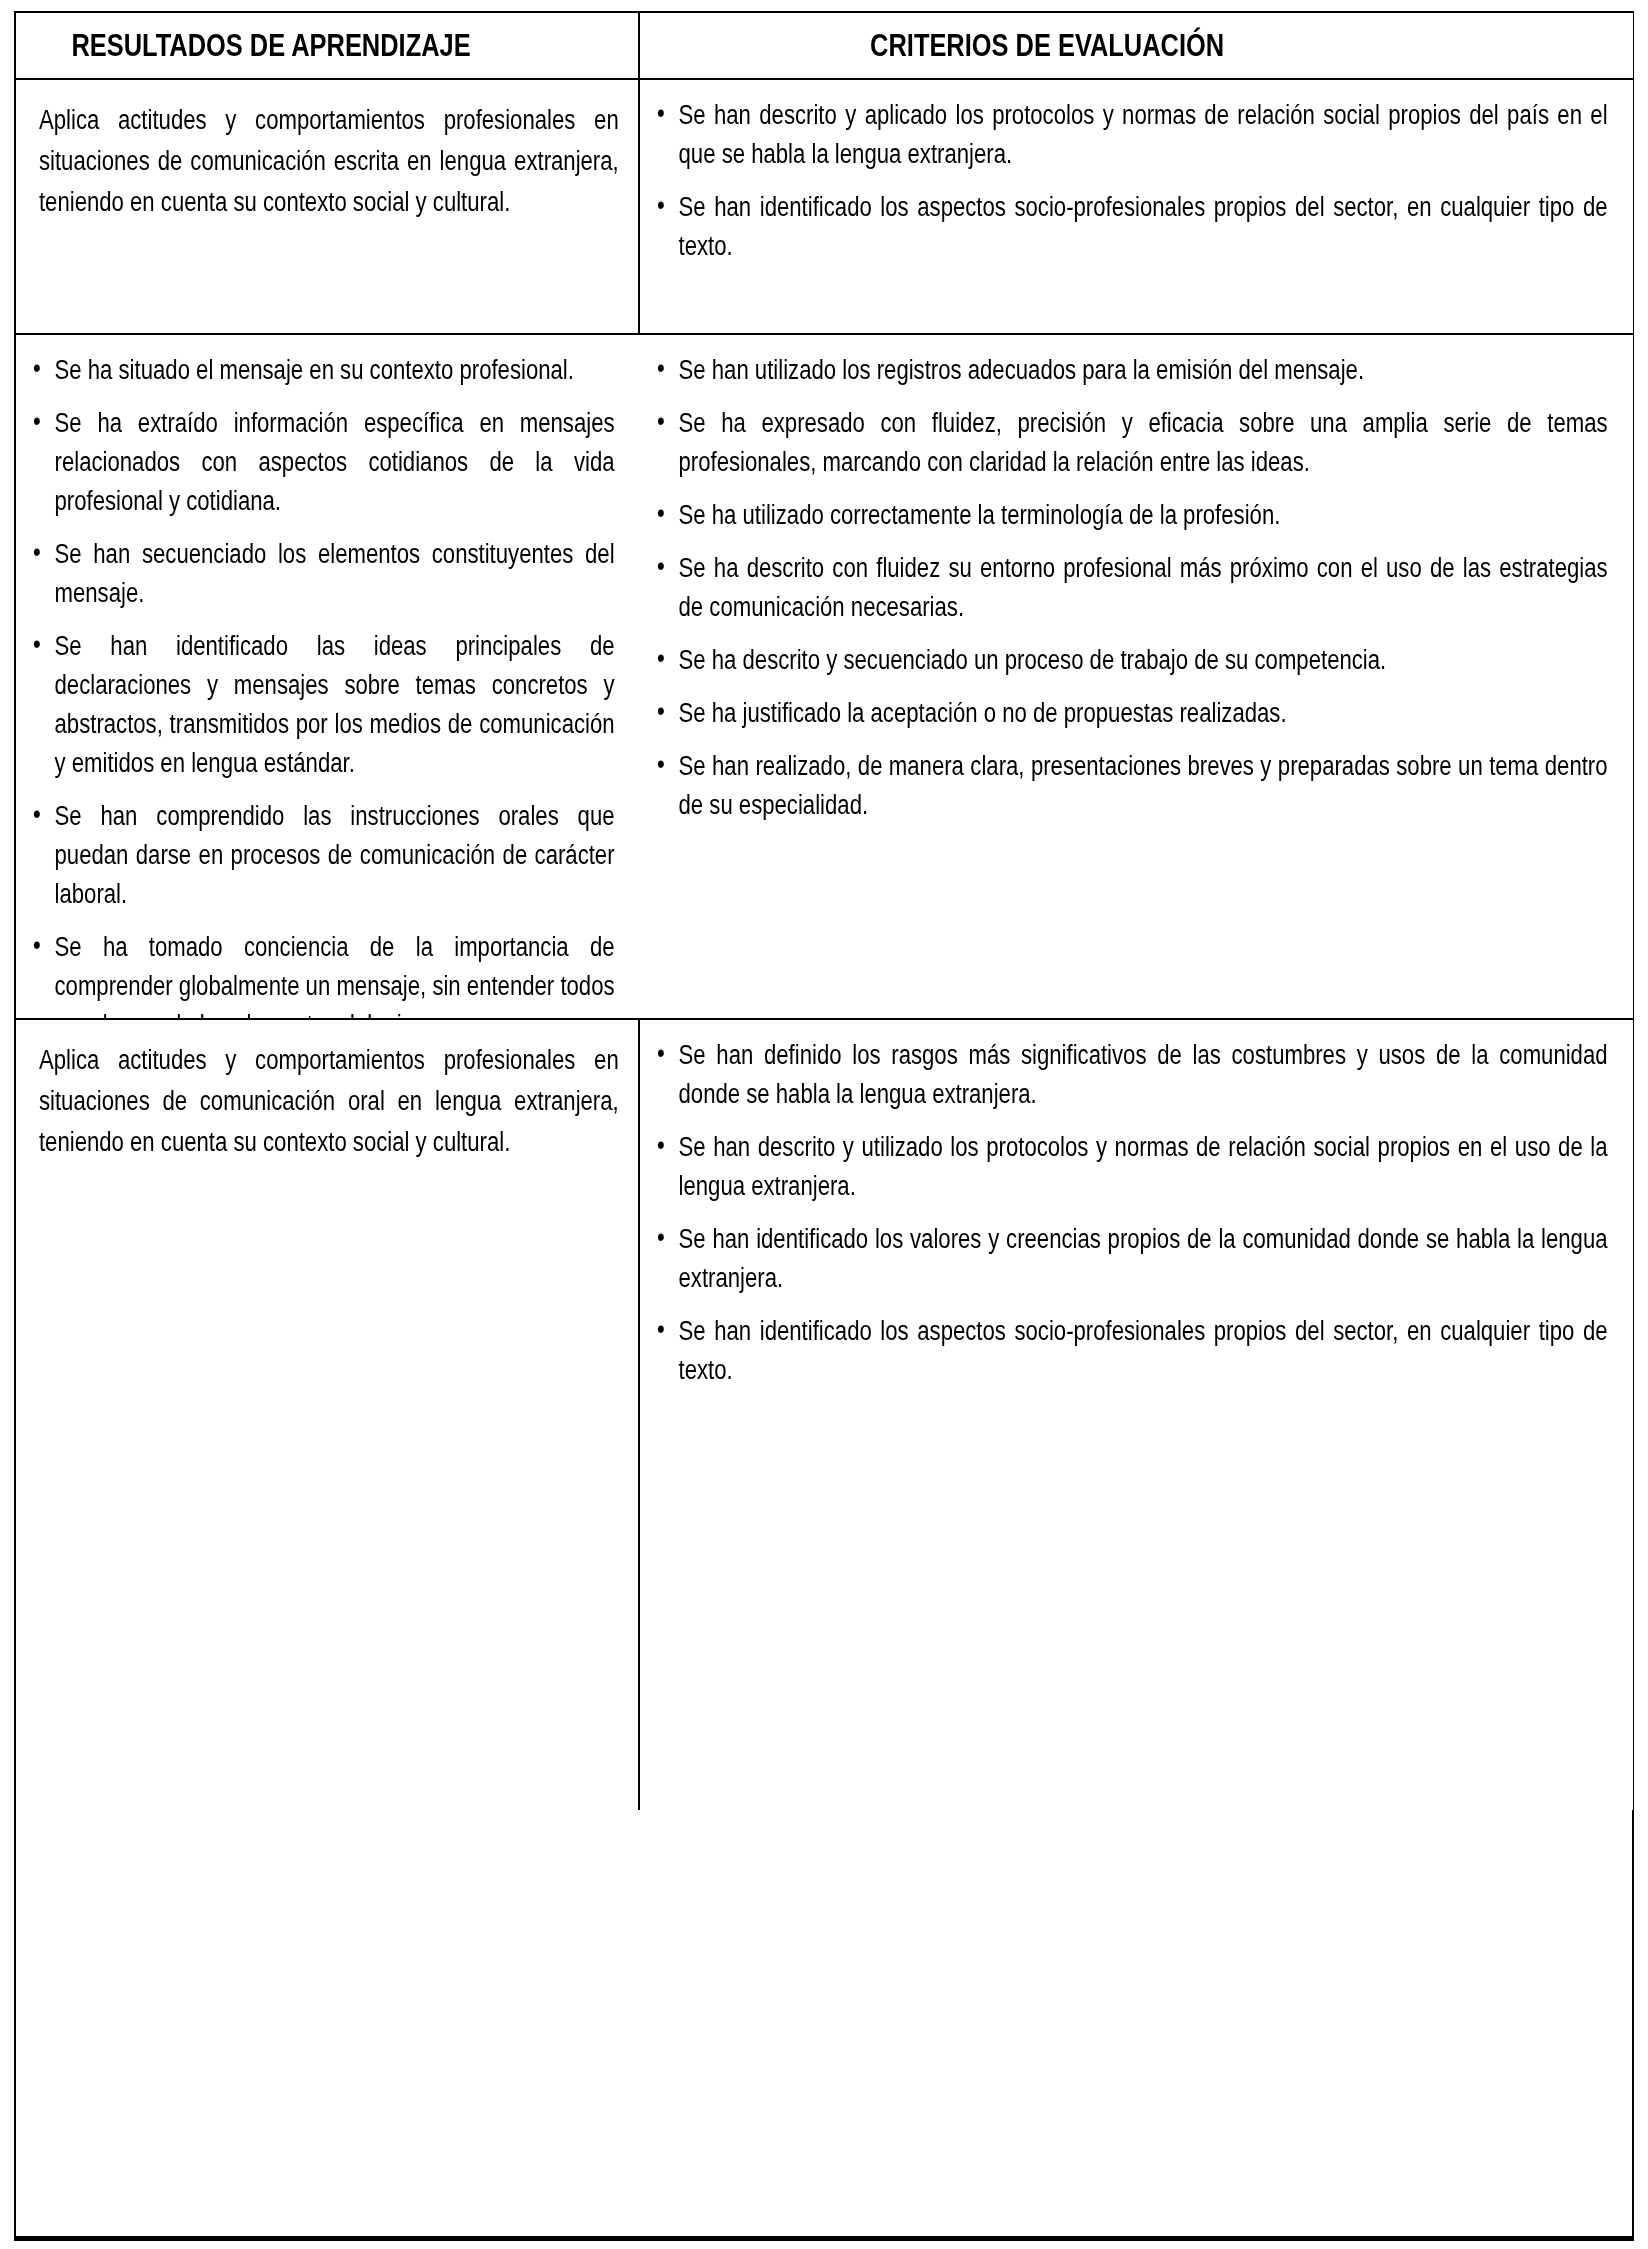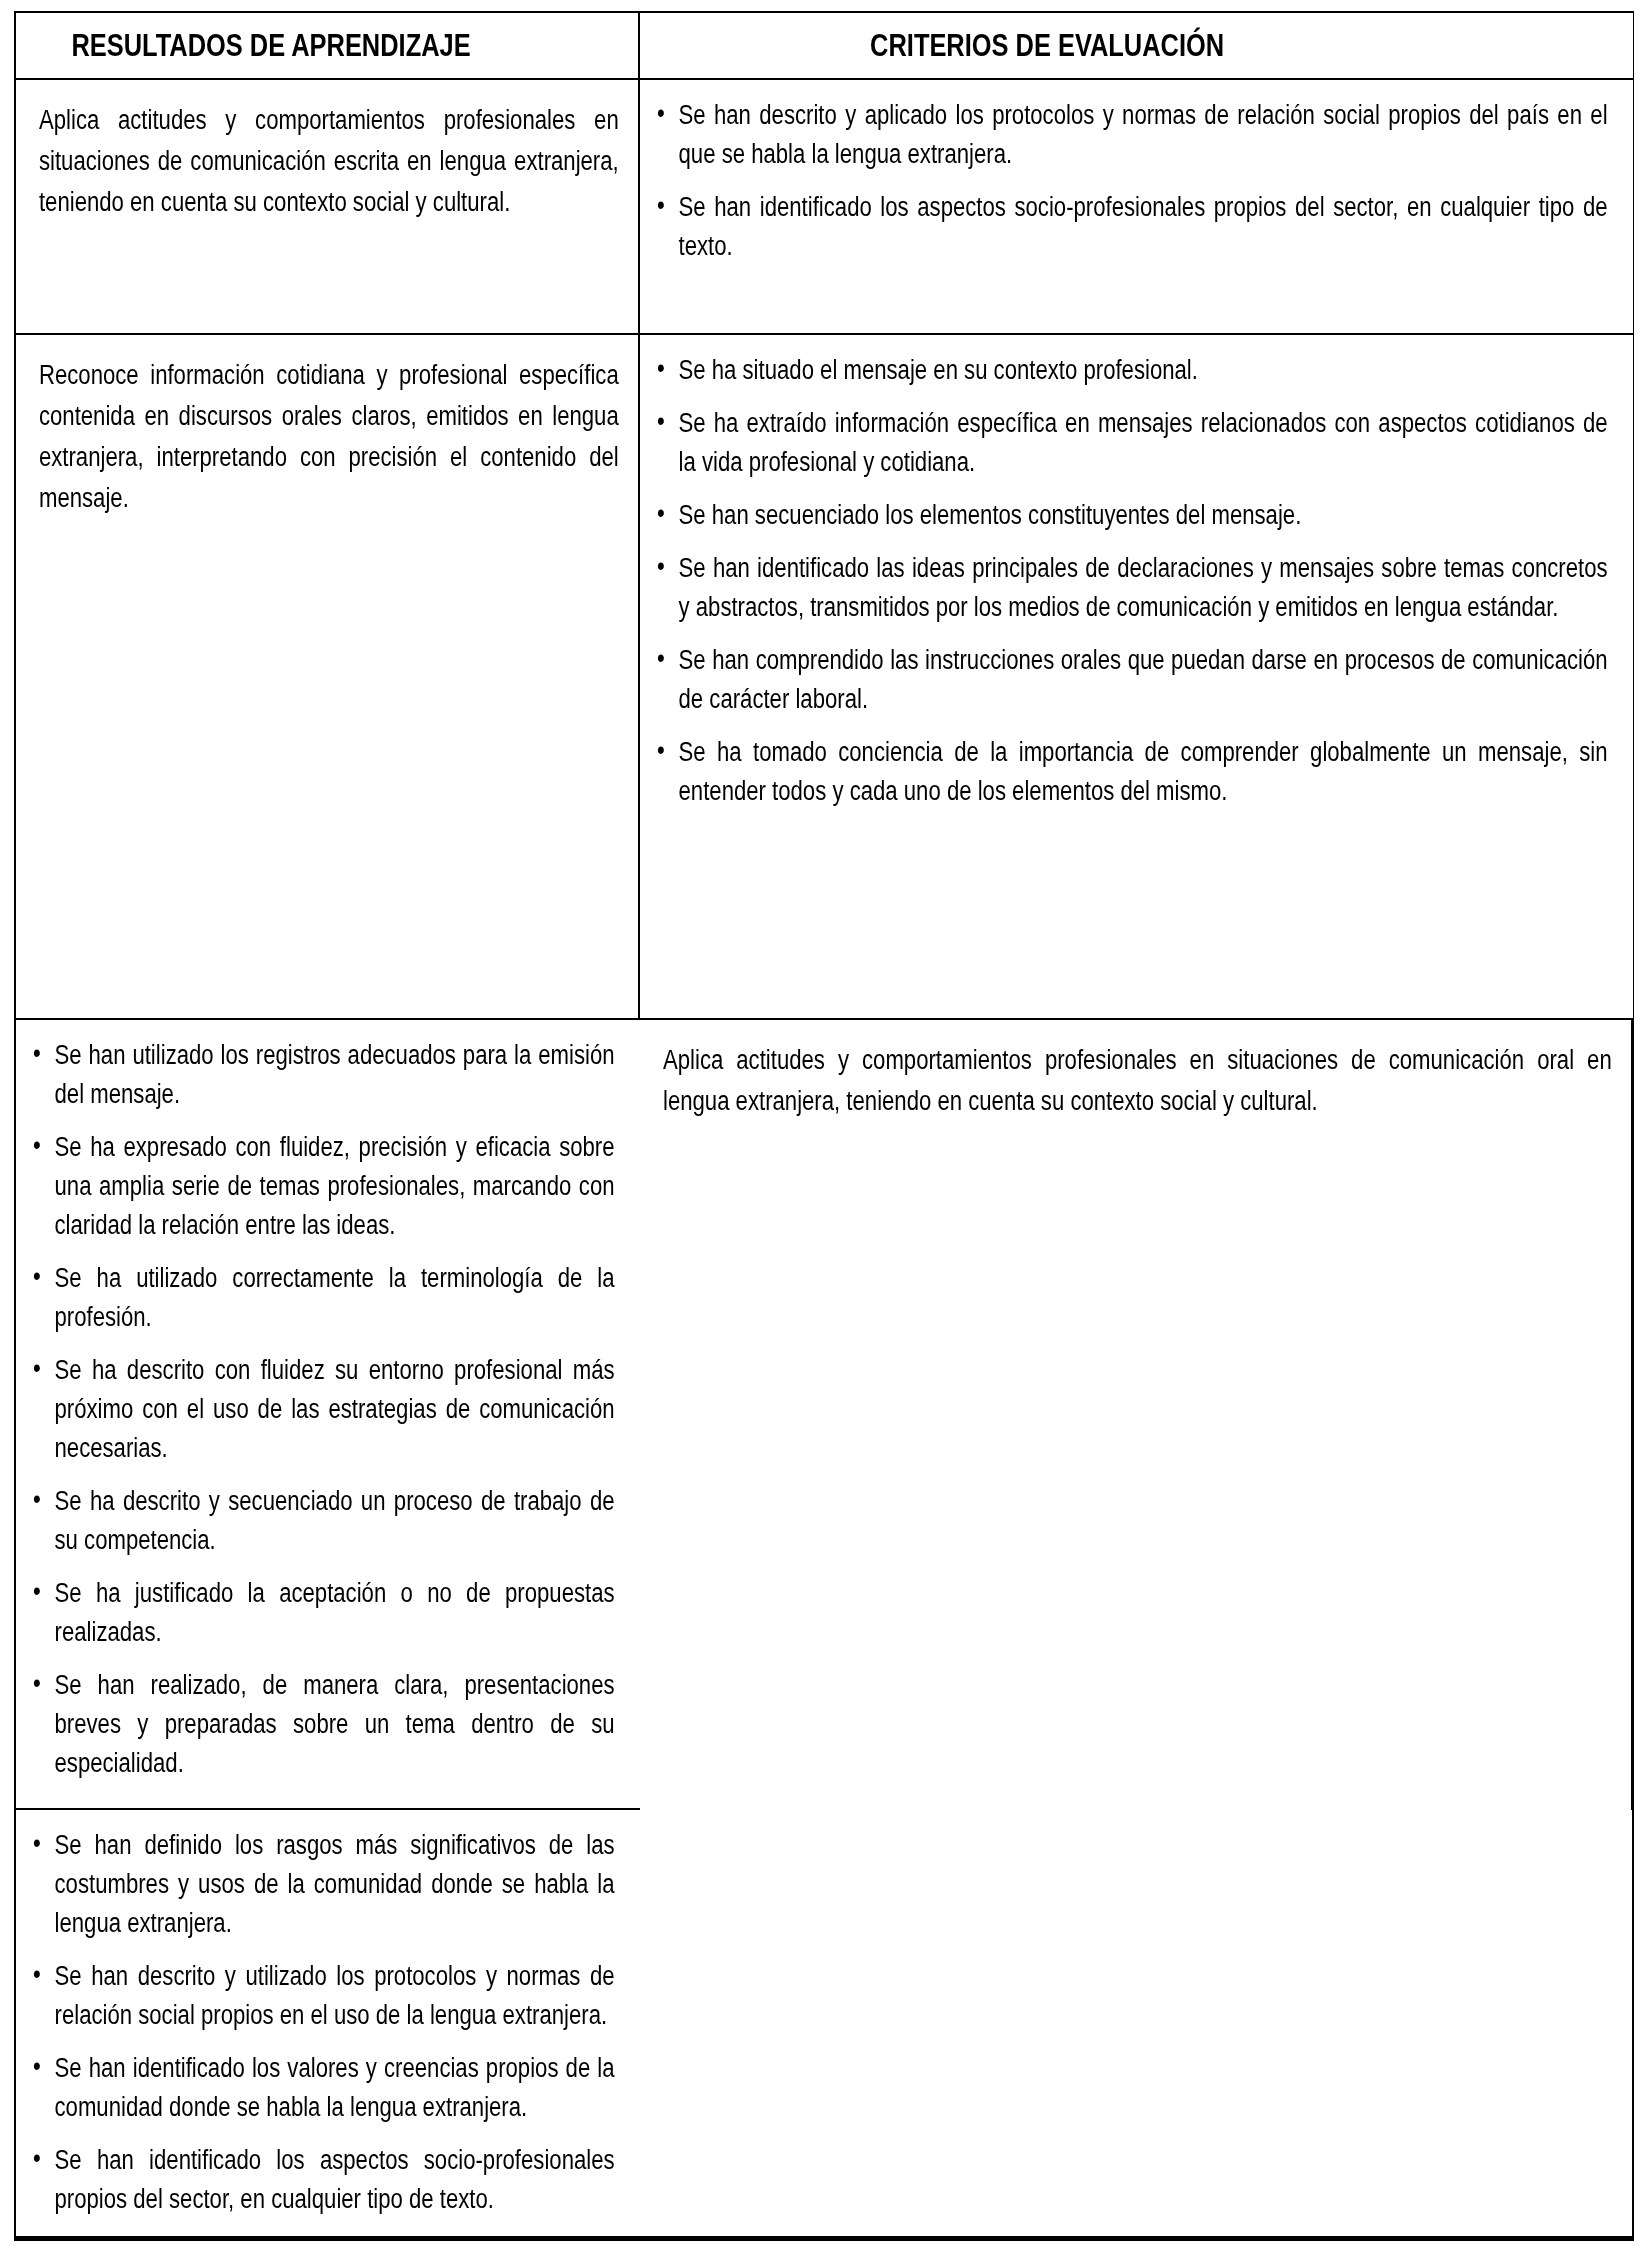--- a/index.html
+++ b/index.html
@@ -83,23 +83,20 @@
   <div class="cell left">
     <div class="squeeze rcell-inner">Aplica actitudes y comportamientos profesionales en situaciones de comunicación escrita en lengua extranjera, teniendo en cuenta su contexto social y cultural.</div>
   </div>
   <div class="cell">
     <ul class="squeeze crit-list">
       <li class="crit-item"><span class="bullet">•</span><span>Se han descrito y aplicado los protocolos y normas de relación social propios del país en el que se habla la lengua extranjera.</span></li>
       <li class="crit-item"><span class="bullet">•</span><span>Se han identificado los aspectos socio-profesionales propios del sector, en cualquier tipo de texto.</span></li>
     </ul>
   </div>
 
-  <div class="cell left">
-    <div class="squeeze rcell-inner">Reconoce información cotidiana y profesional específica contenida en discursos orales claros, emitidos en lengua extranjera, interpretando con precisión el contenido del mensaje.</div>
-  </div>
   <div class="cell">
     <ul class="squeeze crit-list">
       <li class="crit-item"><span class="bullet">•</span><span>Se ha situado el mensaje en su contexto profesional.</span></li>
       <li class="crit-item"><span class="bullet">•</span><span>Se ha extraído información específica en mensajes relacionados con aspectos cotidianos de la vida profesional y cotidiana.</span></li>
       <li class="crit-item"><span class="bullet">•</span><span>Se han secuenciado los elementos constituyentes del mensaje.</span></li>
       <li class="crit-item"><span class="bullet">•</span><span>Se han identificado las ideas principales de declaraciones y mensajes sobre temas concretos y abstractos, transmitidos por los medios de comunicación y emitidos en lengua estándar.</span></li>
       <li class="crit-item"><span class="bullet">•</span><span>Se han comprendido las instrucciones orales que puedan darse en procesos de comunicación de carácter laboral.</span></li>
       <li class="crit-item"><span class="bullet">•</span><span>Se ha tomado conciencia de la importancia de comprender globalmente un mensaje, sin entender todos y cada uno de los elementos del mismo.</span></li>
     </ul>
   </div>

